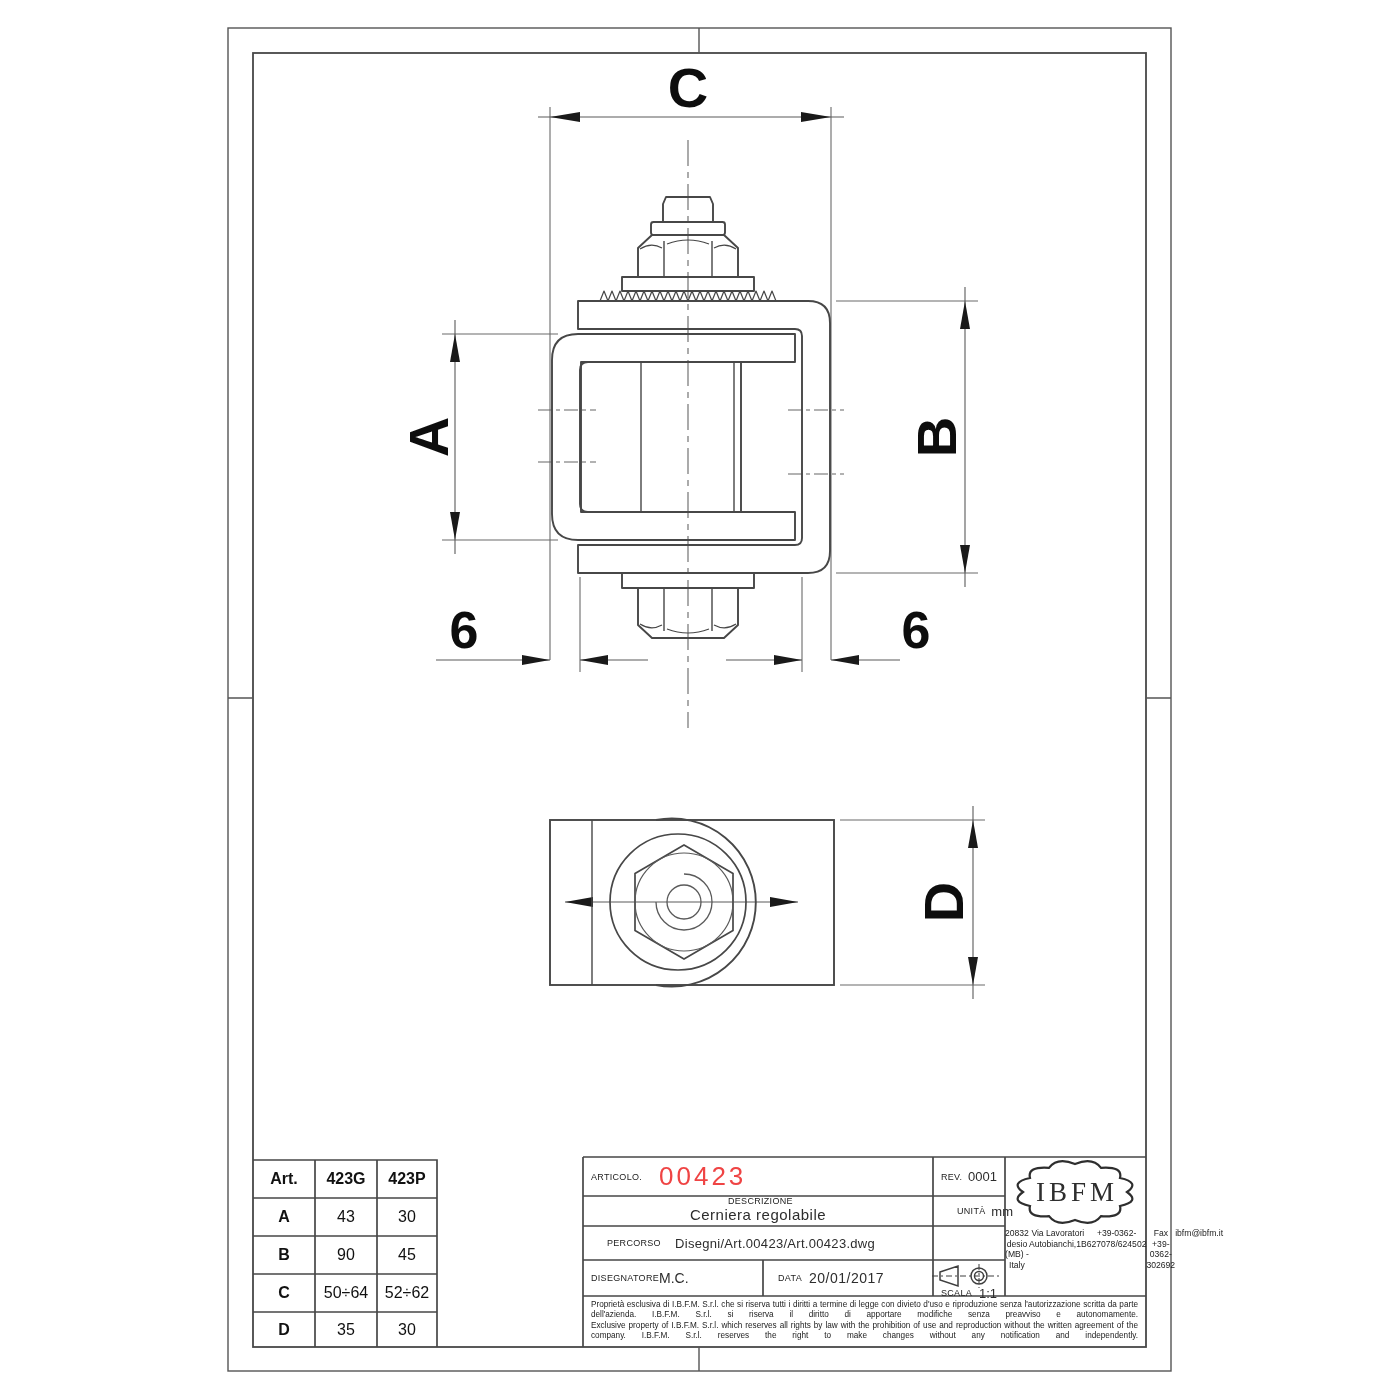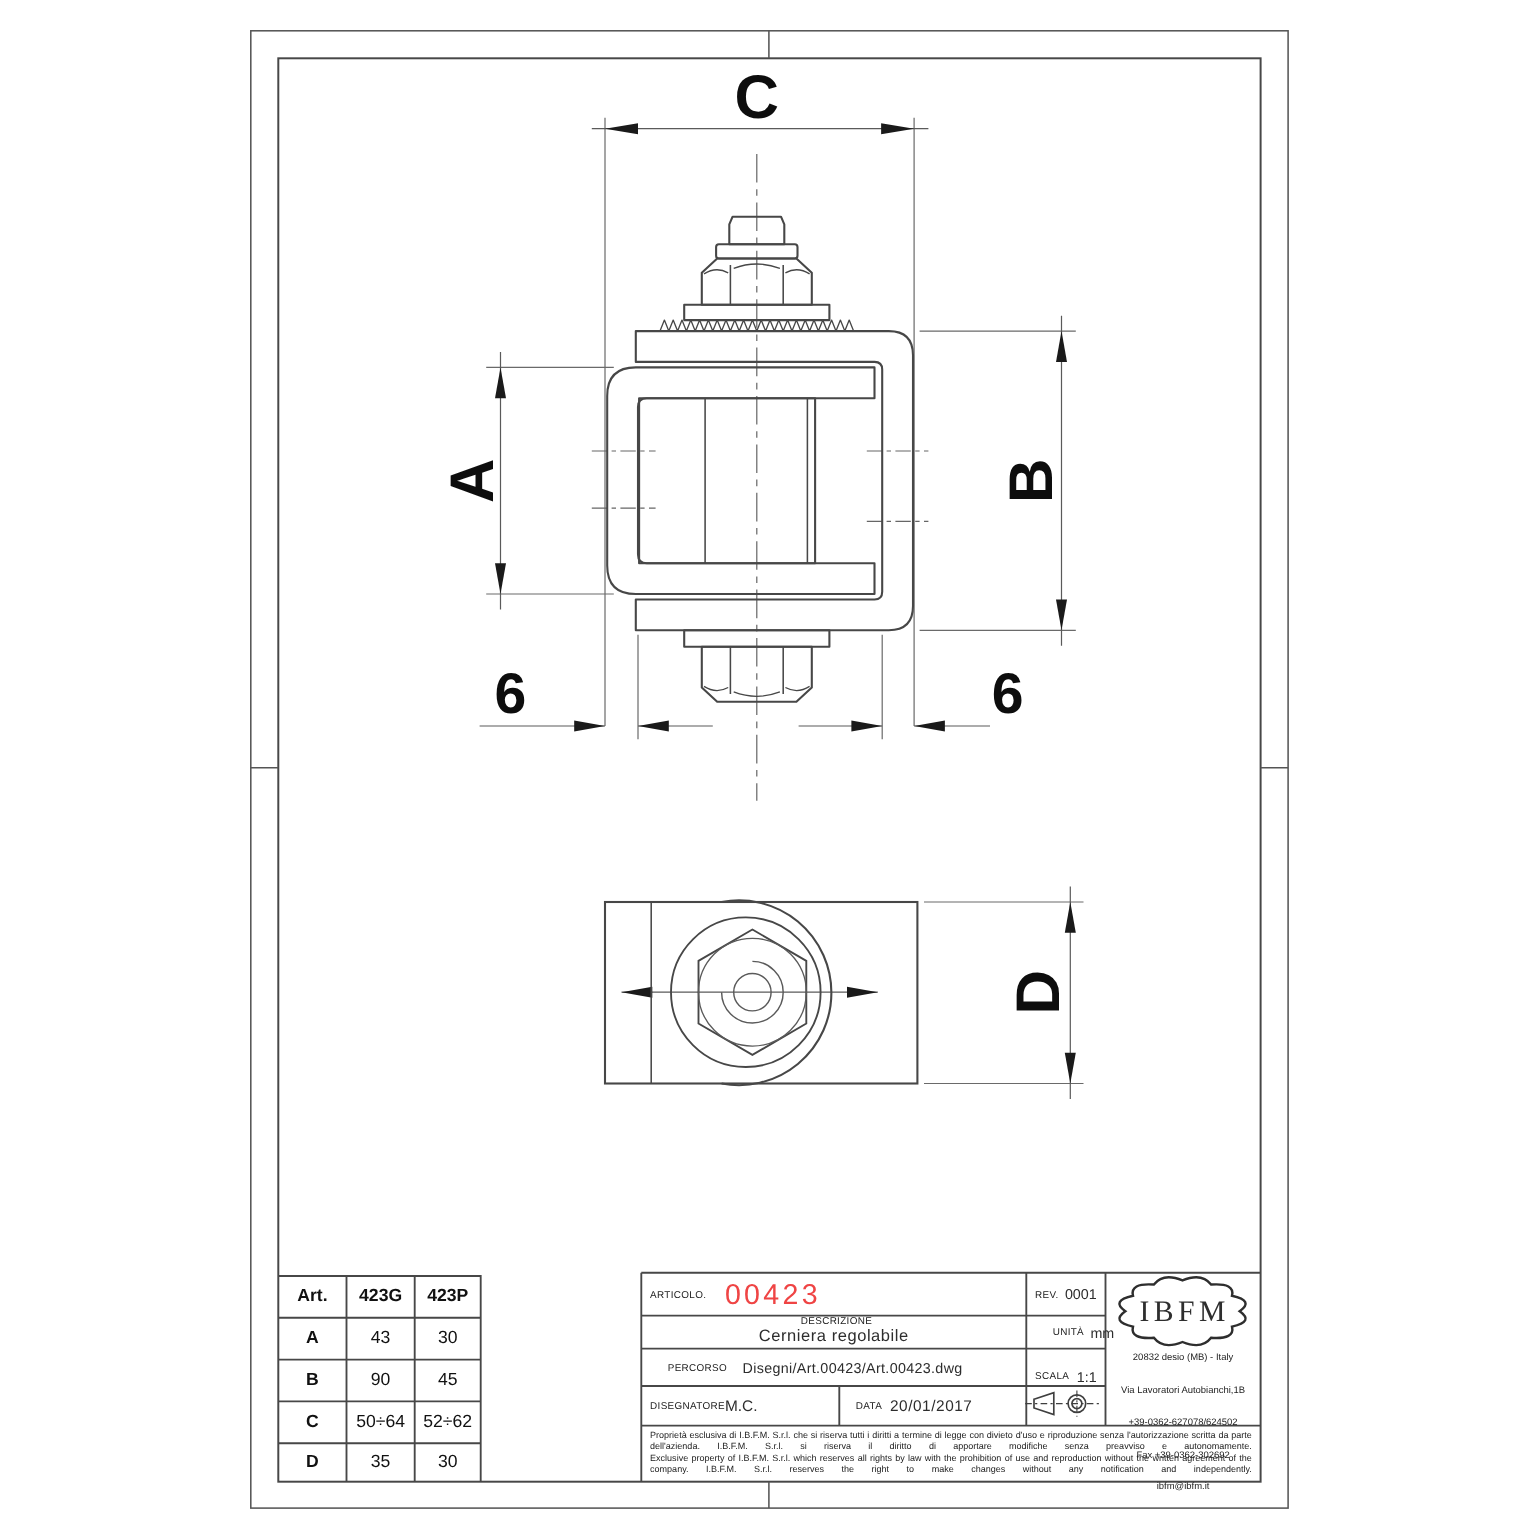--- a/index.html
+++ b/index.html
@@ -9,21 +9,21 @@
   .cell{position:absolute;display:flex;align-items:center;justify-content:center;
         font-size:16px;font-weight:500;color:#111;}
   .cell.hd{font-weight:700;font-size:16px;}
   .tb-cell{position:absolute;display:flex;align-items:center;color:#222;}
   .tb-label{font-size:9px;letter-spacing:.3px;color:#222;flex:0 0 auto;}
   .tb-val{color:#2d2d2d;}
   .big-val{font-size:26px;letter-spacing:3px;color:#ef4444;font-weight:400;}
   .legal{position:absolute;font-size:8.2px;line-height:10.4px;color:#222;
          text-align:justify;text-align-last:justify;overflow:hidden;}
   .addr{font-size:8.6px;line-height:10.6px;text-align:center;color:#222;width:100%;}
-  .logo-wrap{position:absolute;display:flex;flex-direction:column;align-items:flex-start;gap:19px;}
+  .logo-wrap{position:absolute;display:flex;flex-direction:row;align-items:flex-start;}
   svg text.dim{font-family:"Liberation Sans", sans-serif;font-weight:700;fill:#0d0d0d;}
 </style>
 </head>
 <body>
 
 <div id="sheet">
 
 <svg id="linework" width="1400" height="1400" viewBox="0 0 1400 1400">
 
   <g stroke="#555" fill="none">
@@ -183,21 +183,21 @@
 </div>
 <div class="tb-cell" style="left:933px;top:1196px;width:72px;height:30px;justify-content:space-between;padding:0 8px;box-sizing:border-box;margin-left:16px;">
   <span class="tb-label">UNITÀ</span>
   <span class="tb-val" style="font-size:13px;">mm</span>
 </div>
 
 <div class="tb-cell" style="left:583px;top:1226px;width:350px;height:34px;">
   <span class="tb-label" style="padding-left:24px;width:68px;">PERCORSO</span>
   <span class="tb-val" style="font-size:13px;letter-spacing:.3px;">Disegni/Art.00423/Art.00423.dwg</span>
 </div>
-<div class="tb-cell" style="left:933px;top:1234px;width:72px;height:34px;justify-content:space-between;padding:0 8px;box-sizing:border-box;">
+<div class="tb-cell" style="left:933px;top:1276px;width:72px;height:34px;justify-content:space-between;padding:0 8px;box-sizing:border-box;">
   <span class="tb-label">SCALA</span>
   <span class="tb-val" style="font-size:13px;">1:1</span>
 </div>
 
 <div class="tb-cell" style="left:583px;top:1260px;width:180px;height:36px;">
   <span class="tb-label" style="padding-left:8px;width:68px;">DISEGNATORE</span>
   <span class="tb-val" style="font-size:14px;">M.C.</span>
 </div>
 <div class="tb-cell" style="left:763px;top:1260px;width:170px;height:36px;text-align:center;">
   <span class="tb-label" style="padding-left:8px;width:38px;">DATA</span>

